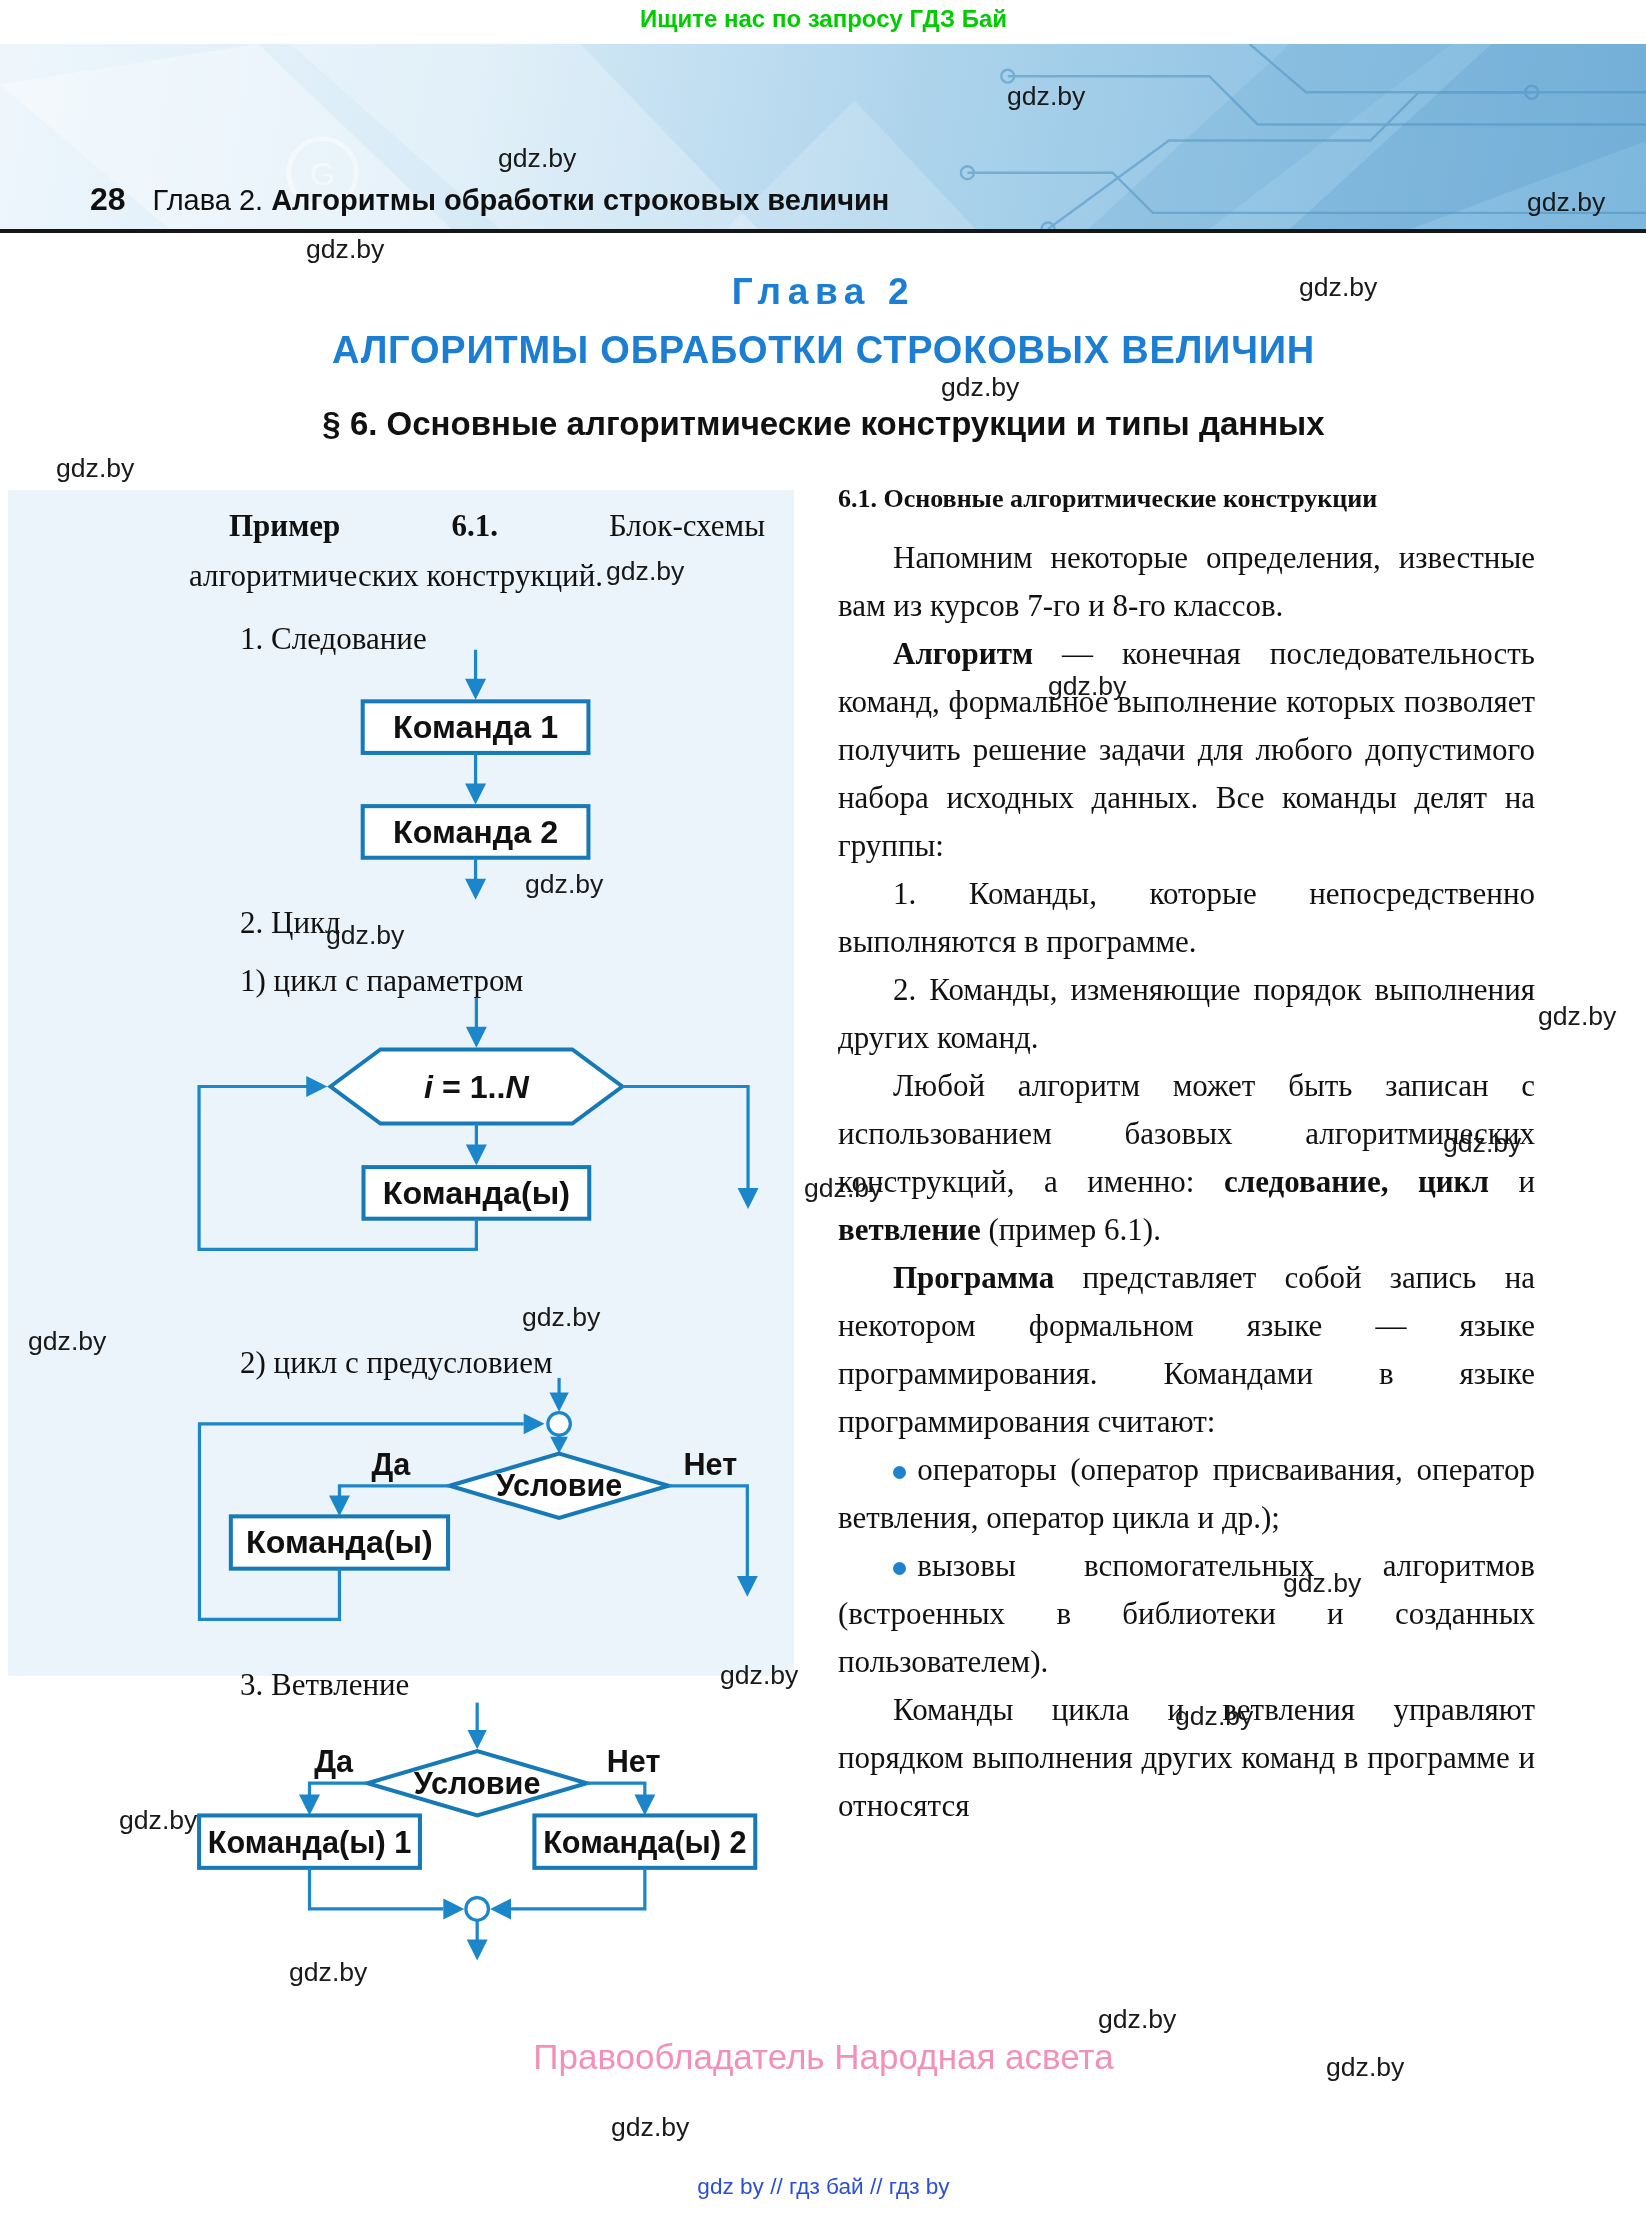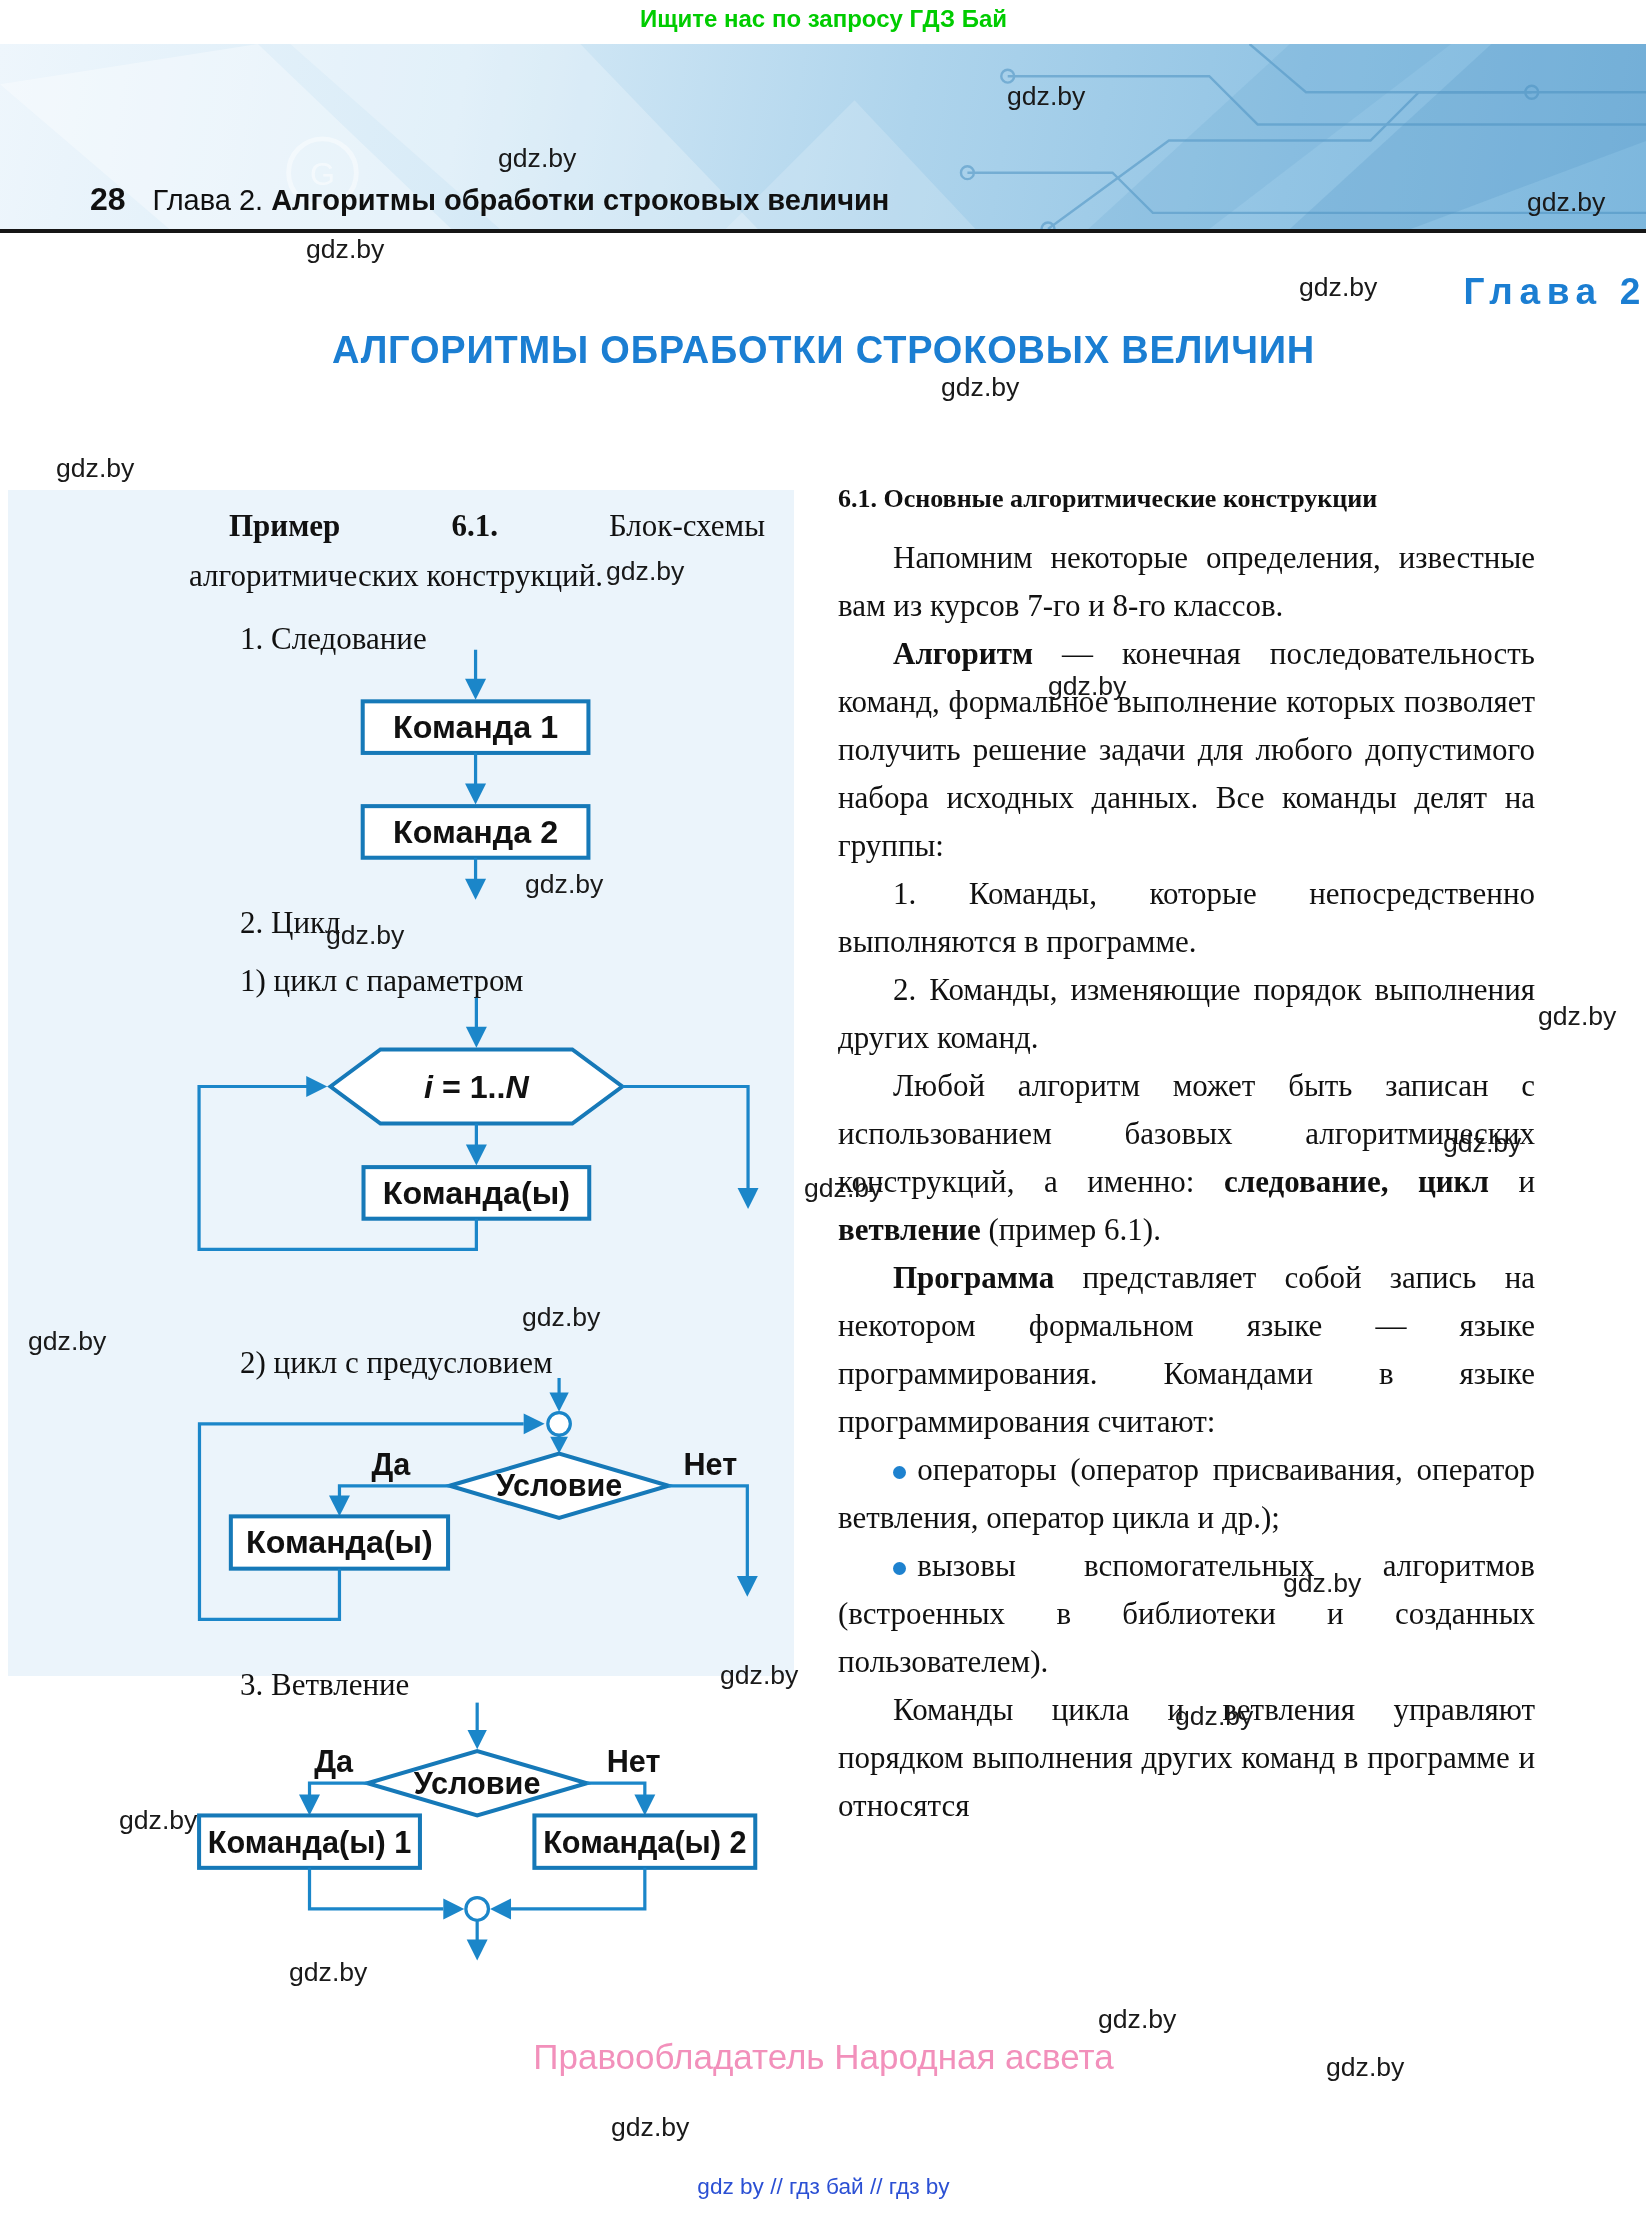--- a/index.html
+++ b/index.html
@@ -15,21 +15,21 @@
           background:linear-gradient(100deg,#eef6fc 0%,#d8ebf7 28%,#aed4ec 55%,#92c4e4 78%,#7db7dd 100%);
           border-bottom:4px solid #161616;}
   .banner-art{position:absolute;top:0;left:0;width:100%;height:100%;}
   .runhead{position:absolute;left:90px;bottom:11.3px;font-family:"Liberation Sans",sans-serif;
            font-size:29px;color:#101010;white-space:nowrap;}
   .runhead .pg{font-weight:bold;font-size:32px;margin-right:27px;}
   .runhead .chl{font-weight:normal;margin-right:8px;}
   .runhead .cht{font-weight:bold;}
 
   
-  .chap-num{position:absolute;top:271px;left:0;width:100%;margin:0;text-align:right;
+  .chap-num{position:absolute;top:271px;left:0;width:100%;margin:0;text-align:center;
             font-family:"Liberation Sans",sans-serif;font-weight:bold;font-size:37px;
             letter-spacing:.18em;color:#1b7ed2;}
   .chap-name{position:absolute;top:329px;left:0;width:100%;margin:0;text-align:center;
              font-family:"Liberation Sans",sans-serif;font-weight:bold;font-size:38px;
              letter-spacing:0.8px;color:#1b7ed2;}
   .sec-head{position:absolute;top:405px;left:0;width:100%;margin:0;text-align:center;
             font-family:"Liberation Sans",sans-serif;font-weight:bold;font-size:33px;color:#111;}
 
   
   .panel{position:absolute;left:8px;top:490px;width:786px;height:1186px;background:#ebf4fb;}
@@ -90,20 +90,21 @@
       <polygon points="1600,0 1800,0 1500,230 1350,230" fill="#5ea3cf" opacity="0.18"></polygon>
       <polygon points="1850,0 2043,0 2043,120 1750,230 1600,230" fill="#4c92c2" opacity="0.22"></polygon>
     </svg>
     <div class="runhead">
       <span class="pg">28</span><span class="chl">Глава 2.</span><span class="cht">Алгоритмы обработки строковых величин</span>
     </div>
   </div>
 
   <h1 class="chap-num">Глава 2</h1>
   <h2 class="chap-name">АЛГОРИТМЫ ОБРАБОТКИ СТРОКОВЫХ ВЕЛИЧИН</h2>
+  <h2 class="sec-head">§ 6. Основные алгоритмические конструкции и типы данных</h2>
 
   <section class="panel">
 
     <p class="intro"><b>Пример 6.1.</b><span> Блок-схемы алгоритмических конструкций.</span></p>
 
     <div class="ph" style="top:121px">1. Следование</div>
 
     <svg class="fc" style="top:158px" width="786" height="255" viewBox="0 0 975 316">
       <line class="wire" x1="580" y1="2" x2="580" y2="40"></line>
       <polygon class="head" points="580,64 567,38 593,38"></polygon>

